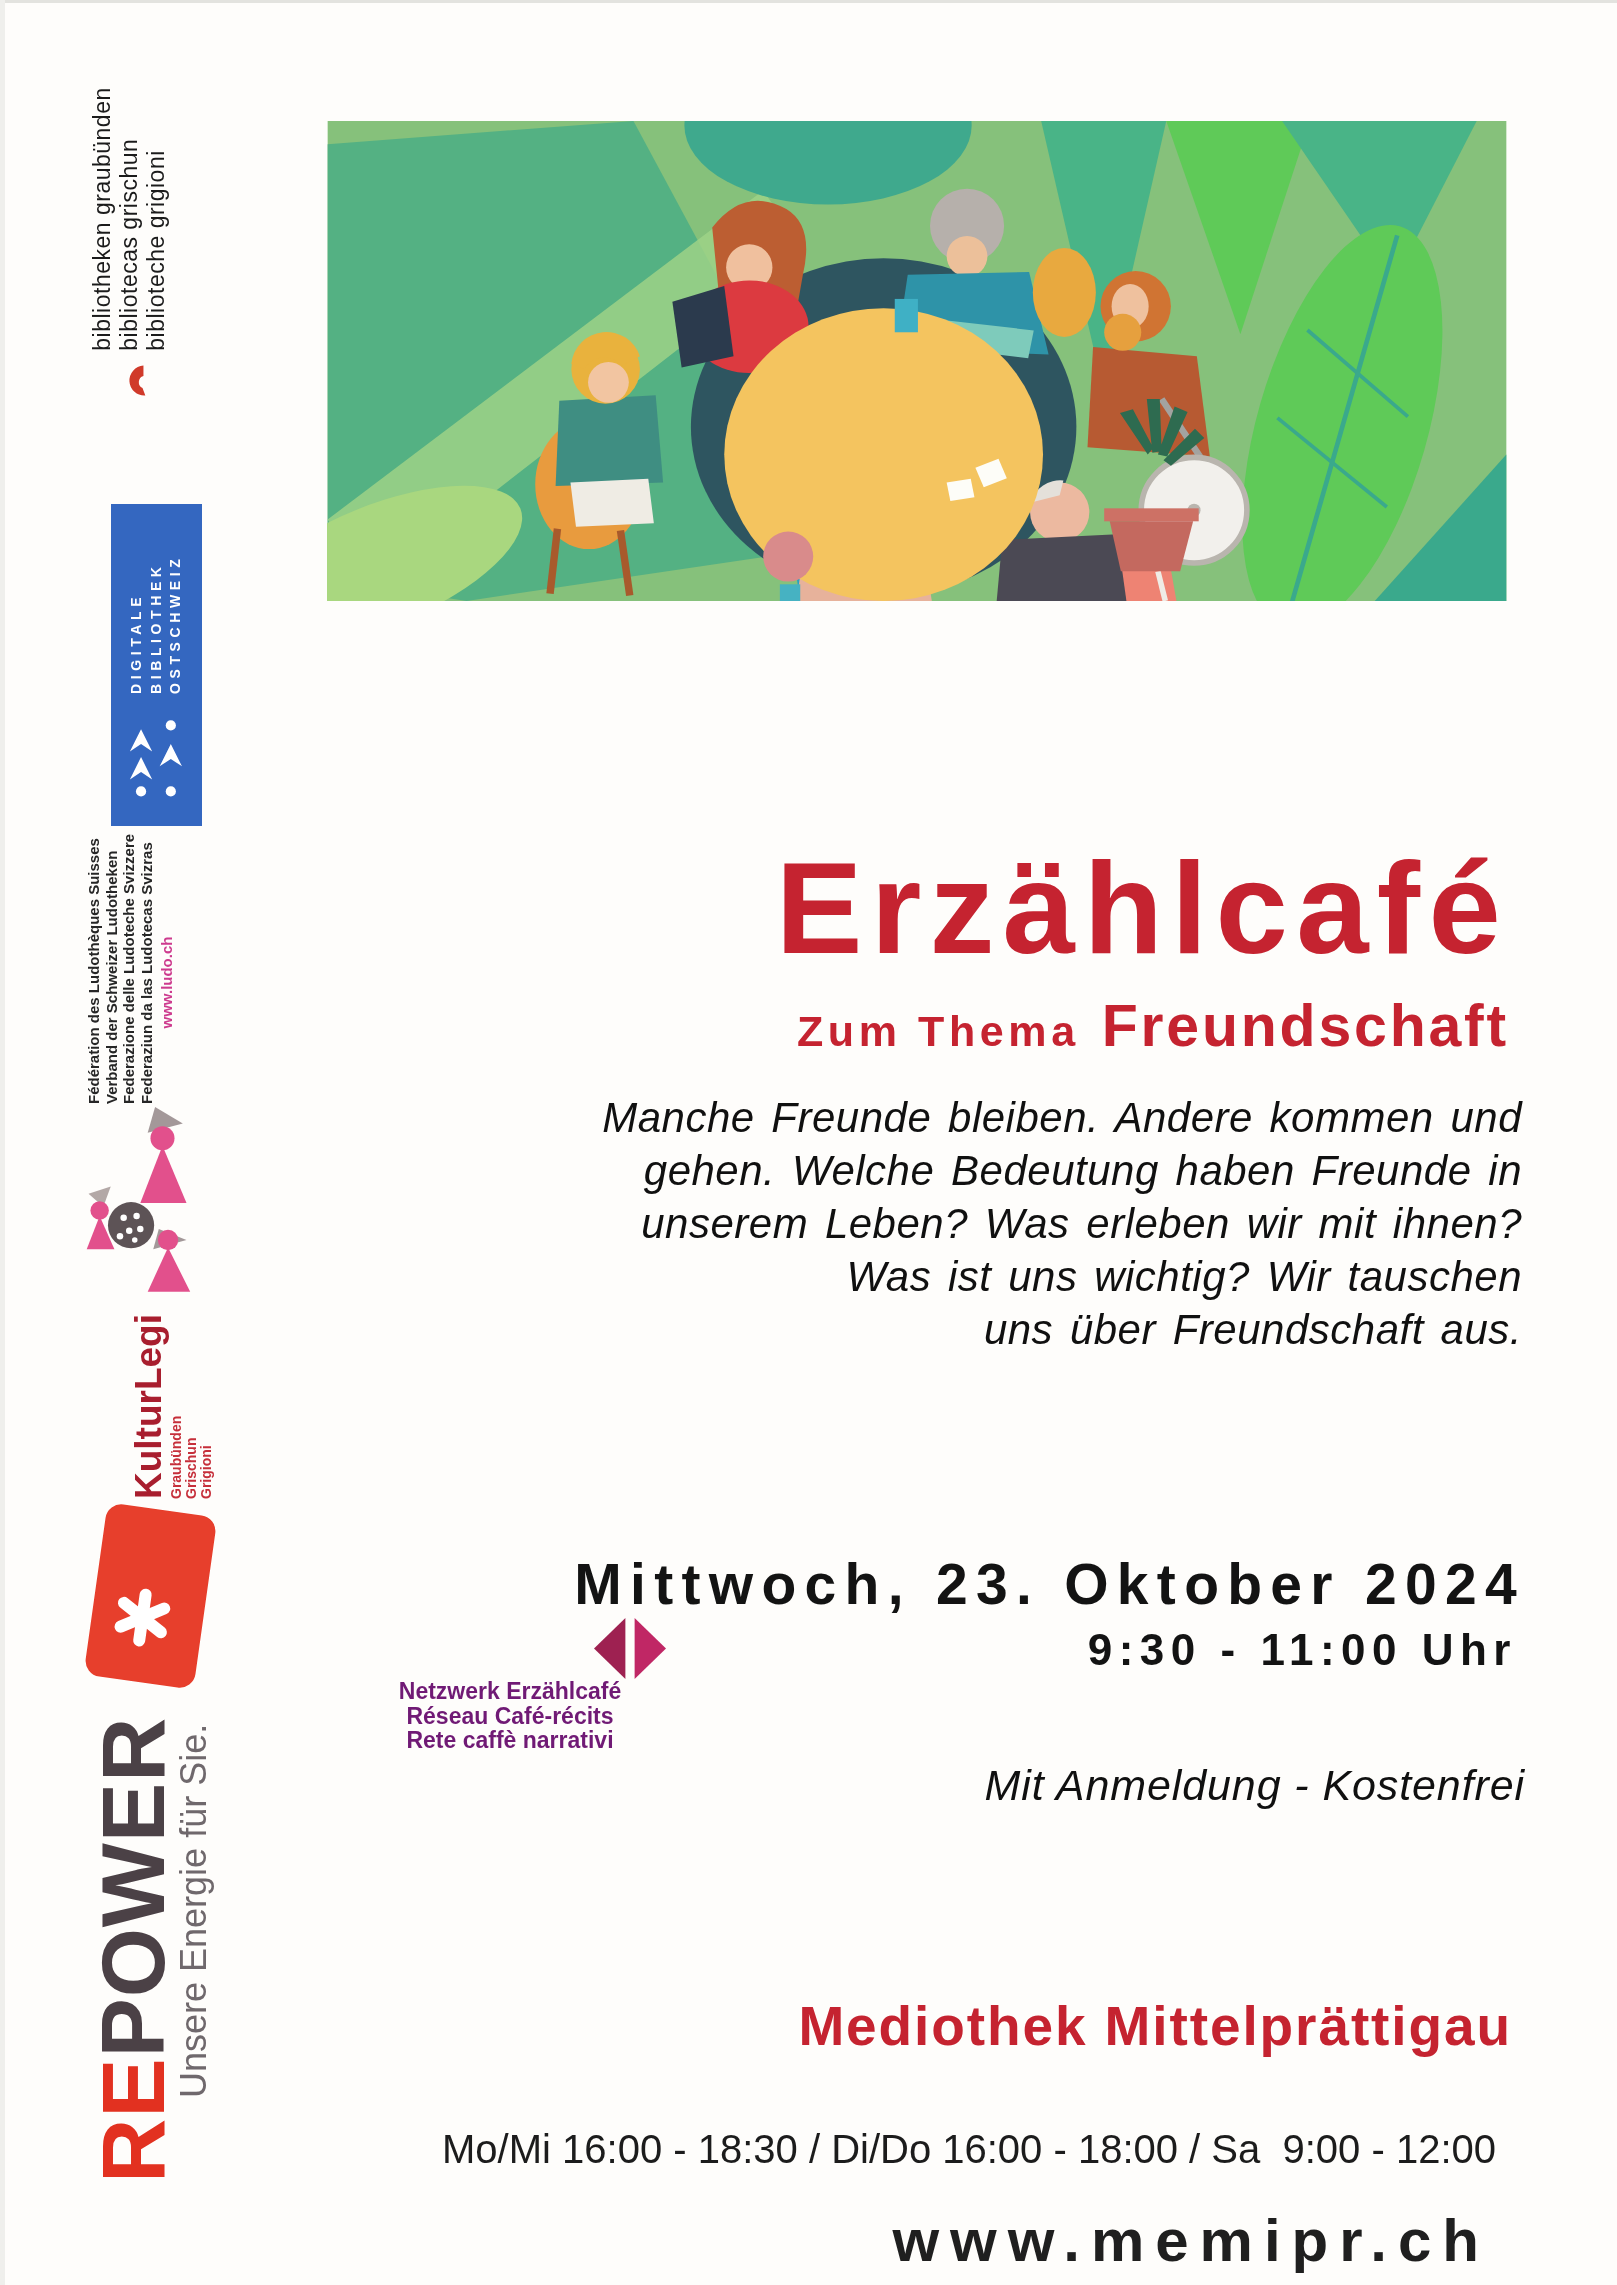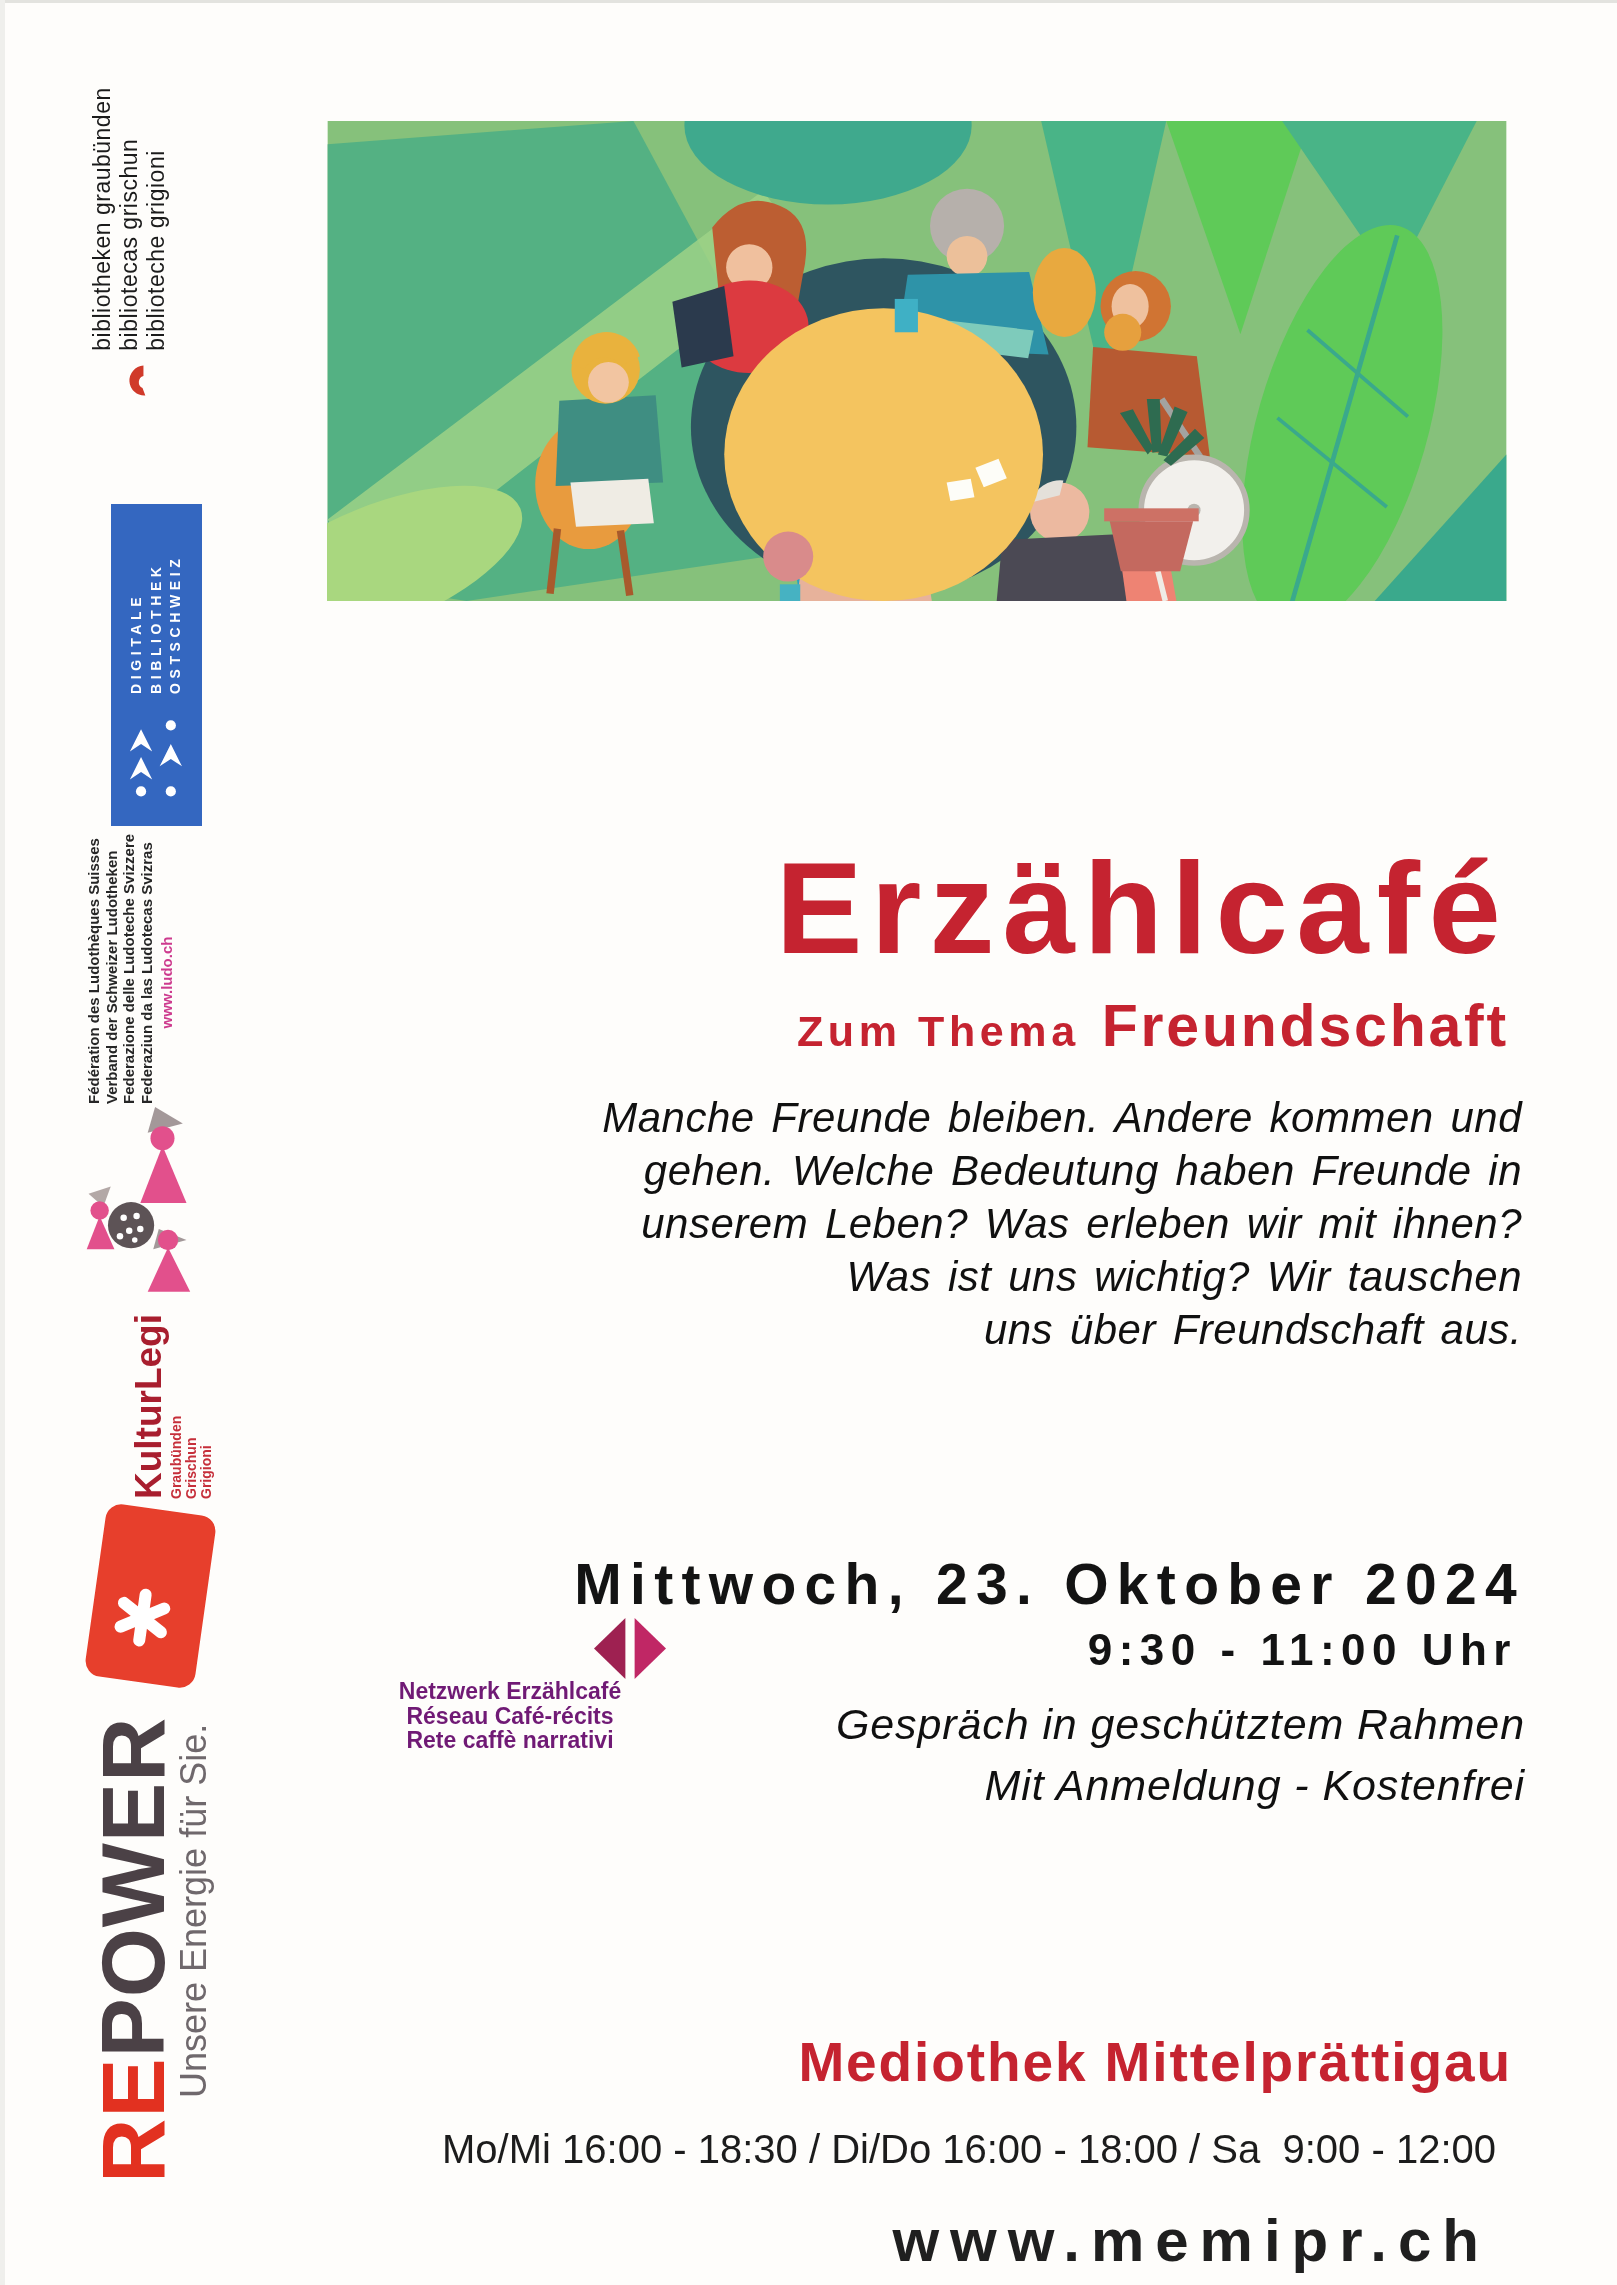--- a/index.html
+++ b/index.html
@@ -55,21 +55,21 @@
          line-height:53px;letter-spacing:0.5px;word-spacing:4.6px;color:#101010;white-space:pre-line;}
   .date{right:93px;top:1551px;font-size:57px;font-weight:bold;letter-spacing:8.3px;color:#131313;white-space:nowrap;}
   .time{right:101px;top:1625px;font-size:44px;font-weight:bold;letter-spacing:6.5px;color:#131313;white-space:nowrap;}
   .note{right:93px;font-size:43px;font-style:italic;letter-spacing:0.9px;color:#101010;white-space:nowrap;}
   .note1{top:1700px;} .note2{top:1761px;}
 
   .net-diamond{left:594px;top:1618px;}
   .net-text{left:371px;top:1679px;width:278px;text-align:center;font-size:23px;font-weight:bold;
             line-height:24.6px;color:#701a75;}
 
-  .venue{right:106px;top:1994px;font-size:55px;font-weight:bold;letter-spacing:1.9px;color:#c52330;white-space:nowrap;margin-top:36px;}
+  .venue{right:106px;top:1994px;font-size:55px;font-weight:bold;letter-spacing:1.9px;color:#c52330;white-space:nowrap;}
   .address{right:98px;top:2067px;font-size:43px;font-weight:bold;letter-spacing:3.7px;color:#121212;white-space:pre;}
   .hours{right:122px;top:2127px;font-size:40px;font-weight:400;color:#1c1c1c;white-space:pre;margin-left:40px;}
   .website{right:128px;top:2206px;font-size:60px;font-weight:bold;letter-spacing:11px;color:#1f1f1f;white-space:nowrap;}
 </style>
 </head>
 <body>
 
 <div class="page">
   <div class="scan-top"></div>
   <div class="scan-left"></div>
@@ -256,21 +256,20 @@
 unserem Leben? Was erleben wir mit ihnen?
 Was ist uns wichtig? Wir tauschen
 uns über Freundschaft aus.</div>
 
   <div class="abs subtitle">
     <span class="sub-prefix">Zum Thema</span><span class="sub-topic">Freundschaft</span>
   </div>
 
   <div class="abs date">Mittwoch, 23. Oktober 2024</div>
   <div class="abs time">9:30 - 11:00 Uhr</div>
-  <div class="abs note note1">Gespräch in geschütztem Rahmen</div>
   <div class="abs note note2">Mit Anmeldung - Kostenfrei</div>
 
   <div class="abs net-diamond">
     <svg width="72" height="61" viewBox="0 0 78 66">
       <polygon points="34,0 34,66 0,33" fill="#9e2151"></polygon>
       <polygon points="44,0 78,33 44,66" fill="#c02765"></polygon>
     </svg>
   </div>
   <div class="abs net-text">
     <div>Netzwerk Erzählcafé</div>

